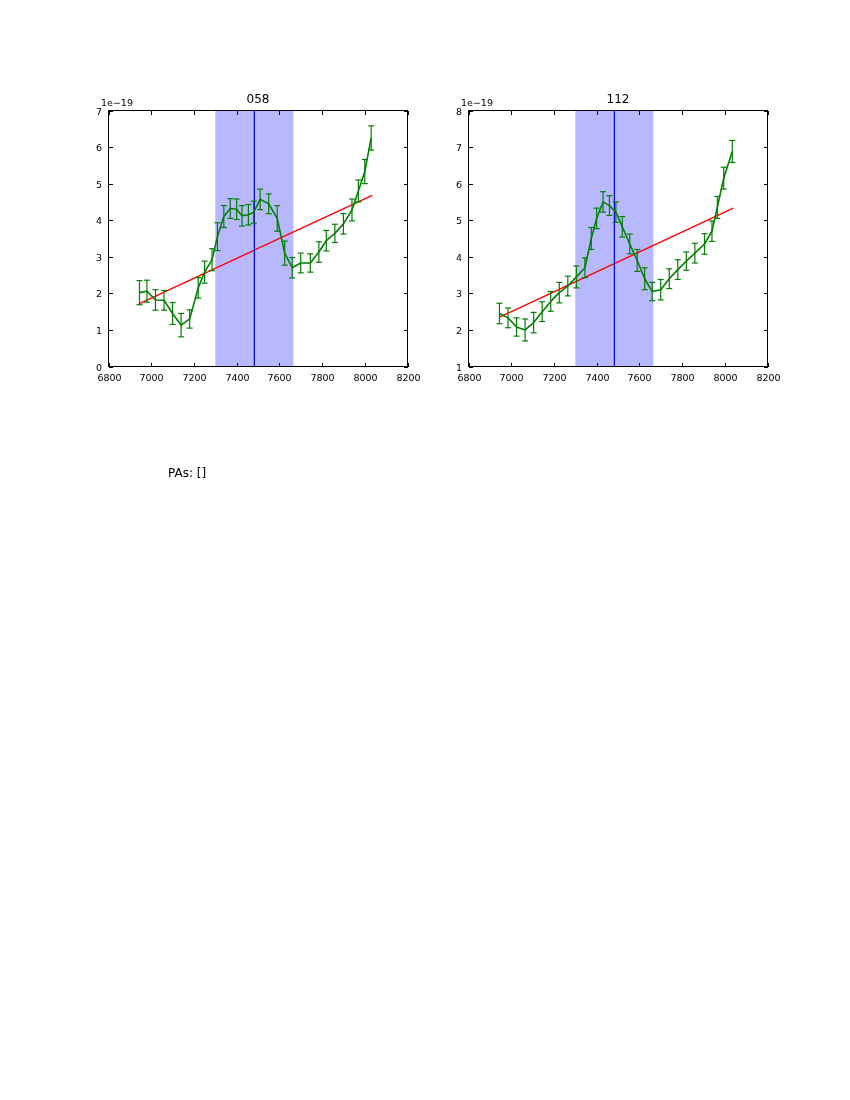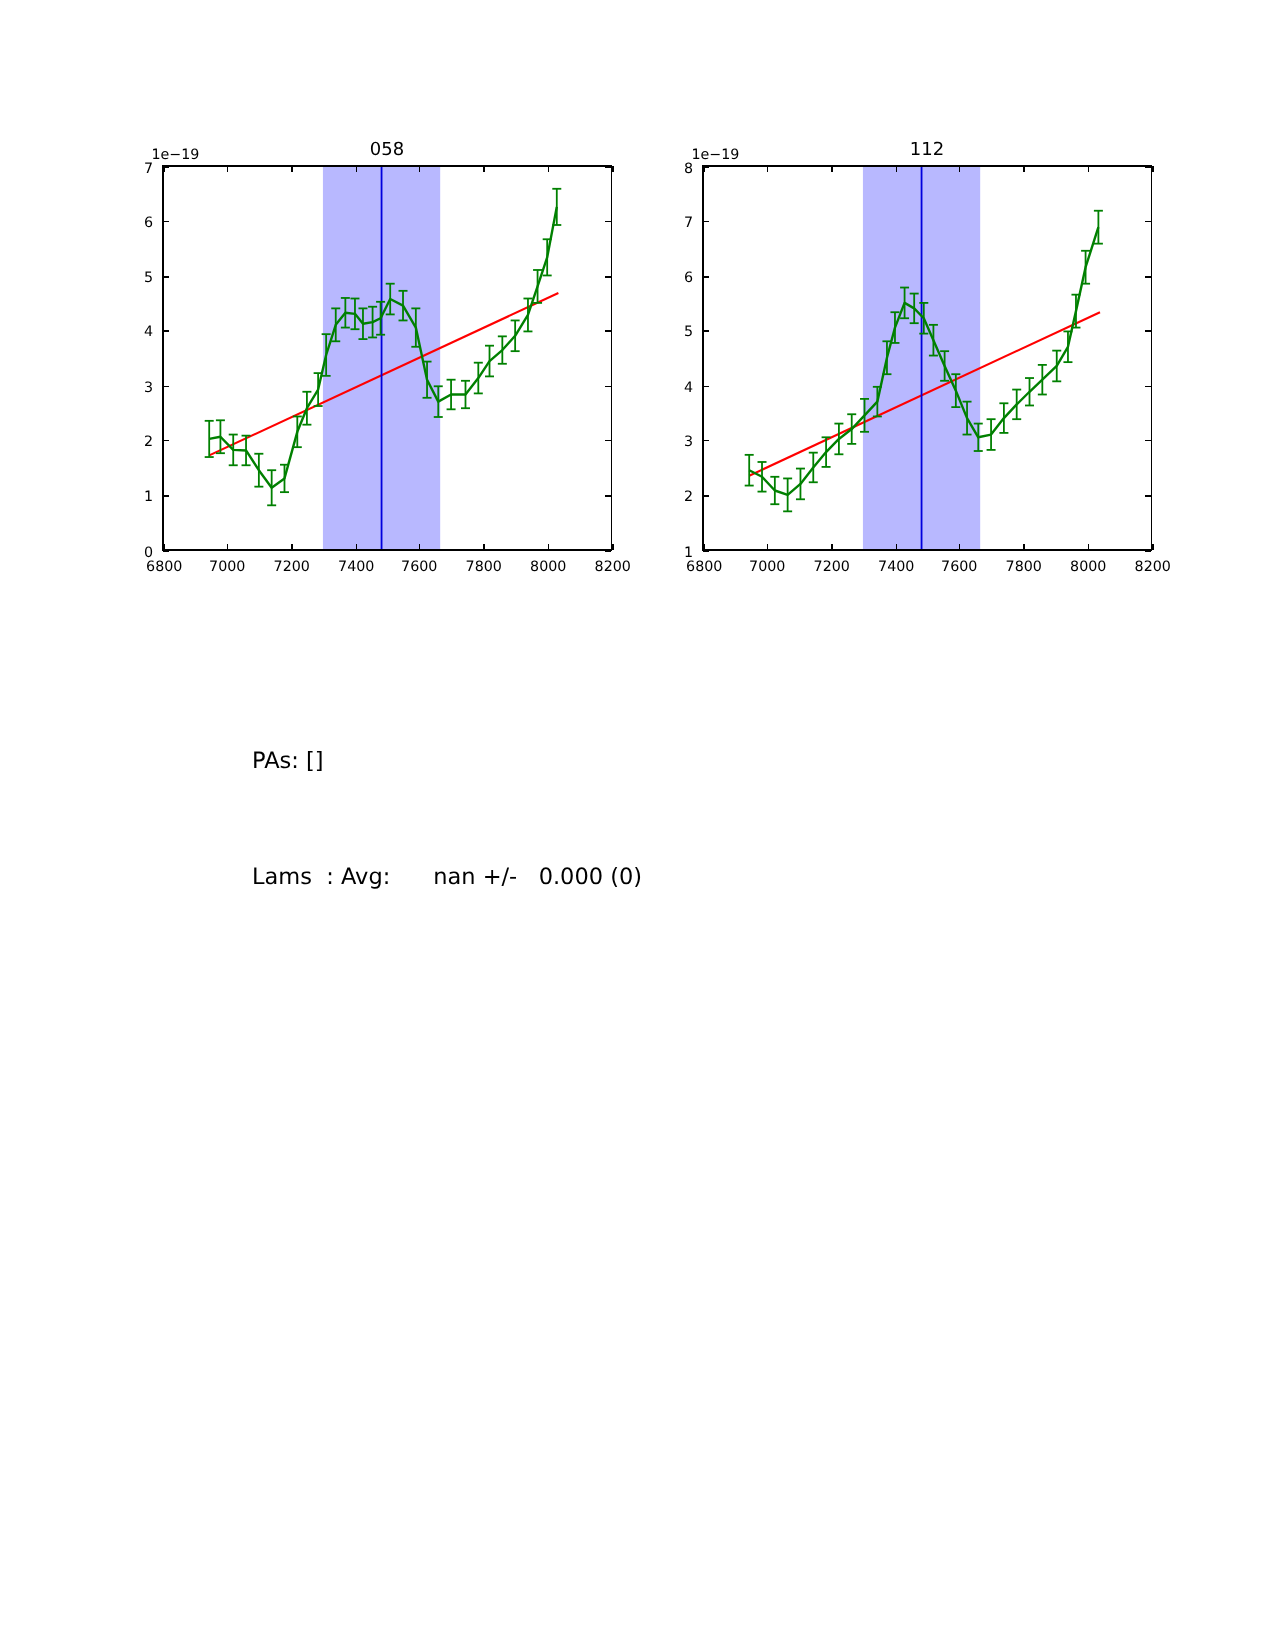--- a/index.html
+++ b/index.html
@@ -4,21 +4,21 @@
 <style>
   html,body{margin:0;padding:0;background:#fff;}
   .page{position:relative;width:850px;height:1100px;background:#ffffff;overflow:hidden;
         font-family:"DejaVu Sans",sans-serif;color:#000;}
   .plot{position:absolute;width:395px;height:330px;}
   .plot svg{display:block;overflow:visible;}
   .plot text{fill:#000;font-family:"DejaVu Sans",sans-serif;}
   text.title{font-size:12px;text-anchor:middle;}
   text.offset{font-size:9.5px;}
   .tick-label{font-size:9.5px;}
-  .stats{position:absolute;left:168px;top:443px;font-size:15px;line-height:25.8px;
+  .stats{position:absolute;left:168px;top:409px;font-size:12px;line-height:25.8px;
          white-space:pre;color:#000;}
 </style>
 </head>
 <body>
 
 <div class="page">
 
   <div class="plot" style="left:60px;top:80px;">
     <svg width="395" height="330">
       <text class="title" x="198" y="23">058</text>
@@ -335,16 +335,15 @@
           <text x="42" y="144" text-anchor="end" class="tick-label">5</text>
           <text x="42" y="108" text-anchor="end" class="tick-label">6</text>
           <text x="42" y="71" text-anchor="end" class="tick-label">7</text>
           <text x="42" y="35" text-anchor="end" class="tick-label">8</text>
         </g>
       </svg>
   </div>
 
   <div class="stats">
     <div class="stat-line">PAs: []</div>
-    <div class="stat-line">Lams  : Avg:      nan +/-   0.000 (0)</div>
   </div>
 
 </div>
 
 </body></html>

